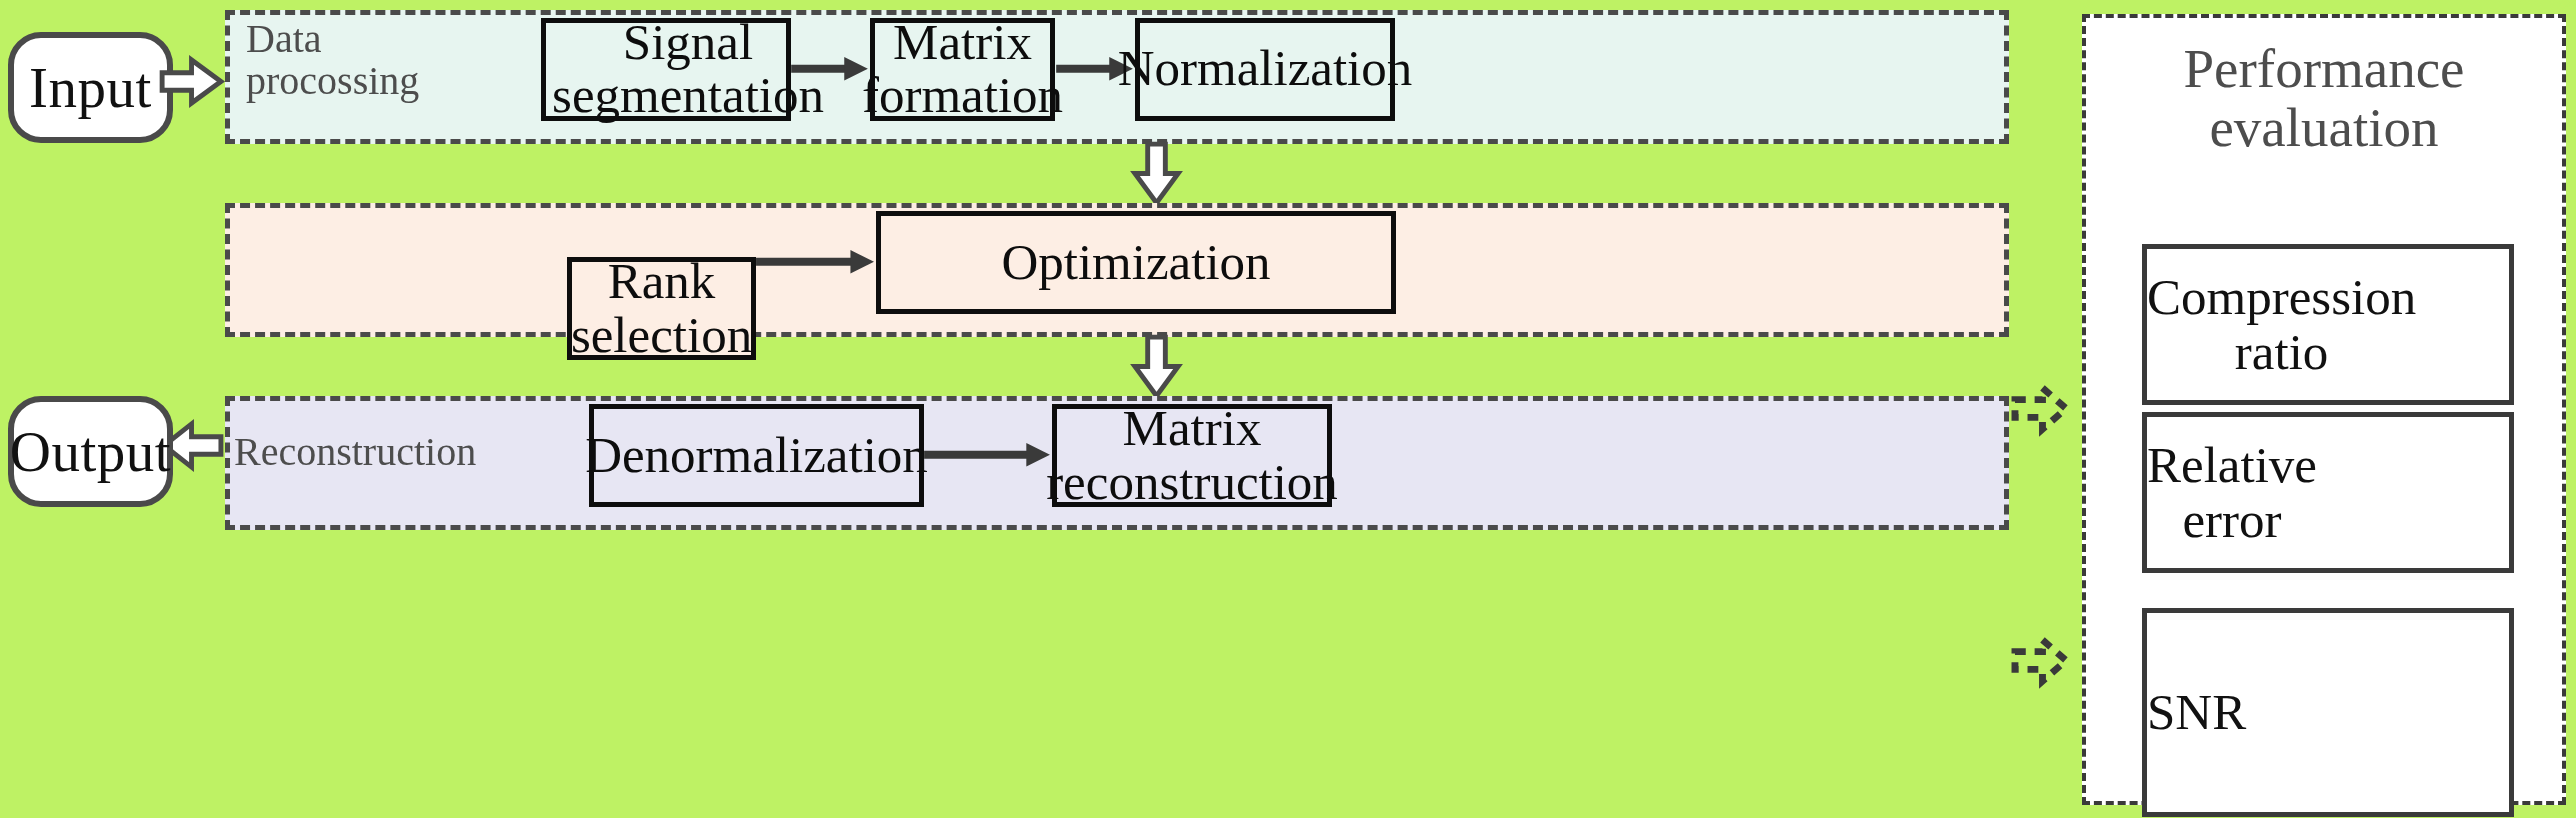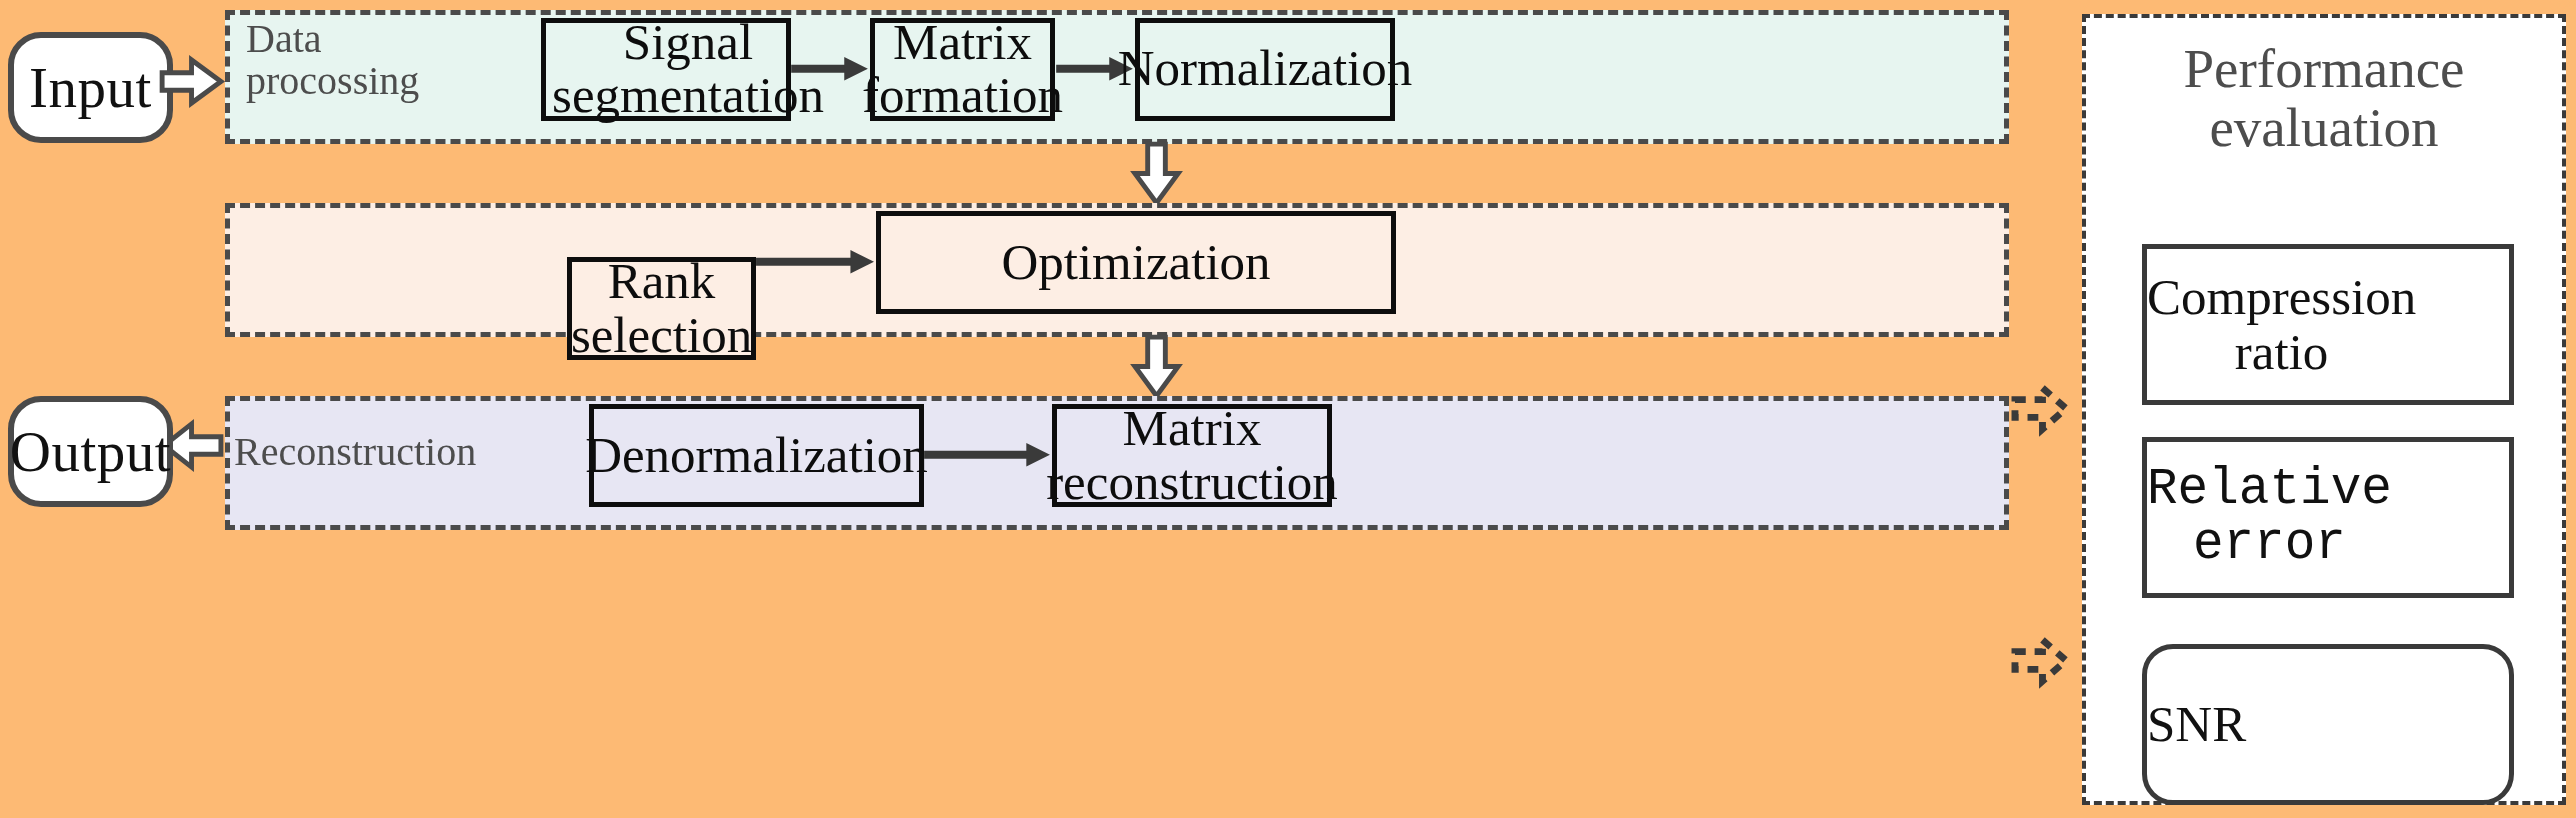--- a/index.html
+++ b/index.html
@@ -7,21 +7,21 @@
     padding: 0;
     background: #ffffff;
   }
   body {
     font-family: "Liberation Serif", "DejaVu Serif", serif;
   }
   #canvas {
     position: relative;
     width: 2576px;
     height: 818px;
-    background: #fdba74;
+    background: #bef264;
     overflow: hidden;
   }
 
   
   .terminal {
     position: absolute;
     border: 6.9px solid #4a4a4a;
     border-radius: 33px;
     background: #ffffff;
     display: flex;
@@ -229,23 +229,23 @@
   <div class="eval-panel" style="left:2082px; top:13.8px; width:484px; height:791px;"></div>
 
   <div class="eval-title" style="left:2082px; top:39px; width:484px;">Performance
 evaluation</div>
 
   <div class="ebox" style="left:2142px; top:244px; width:372px; height:161px;">
     <span>Compression
 ratio</span>
   </div>
 
-  <div class="ebox" style="left:2142px; top:437px; width:372px; height:161px;font-family:Liberation Mono, monospace;">
+  <div class="ebox" style="left:2142px; top:412px; width:372px; height:161px;">
     <span>Relative
 error</span>
   </div>
 
-  <div class="ebox" style="left:2142px; top:644px; width:372px; height:161px;border-radius:31px;">
+  <div class="ebox" style="left:2142px; top:608px; width:372px; height:209px;">
     <span>SNR</span>
   </div>
 
 </div>
 
 
 </body></html>

